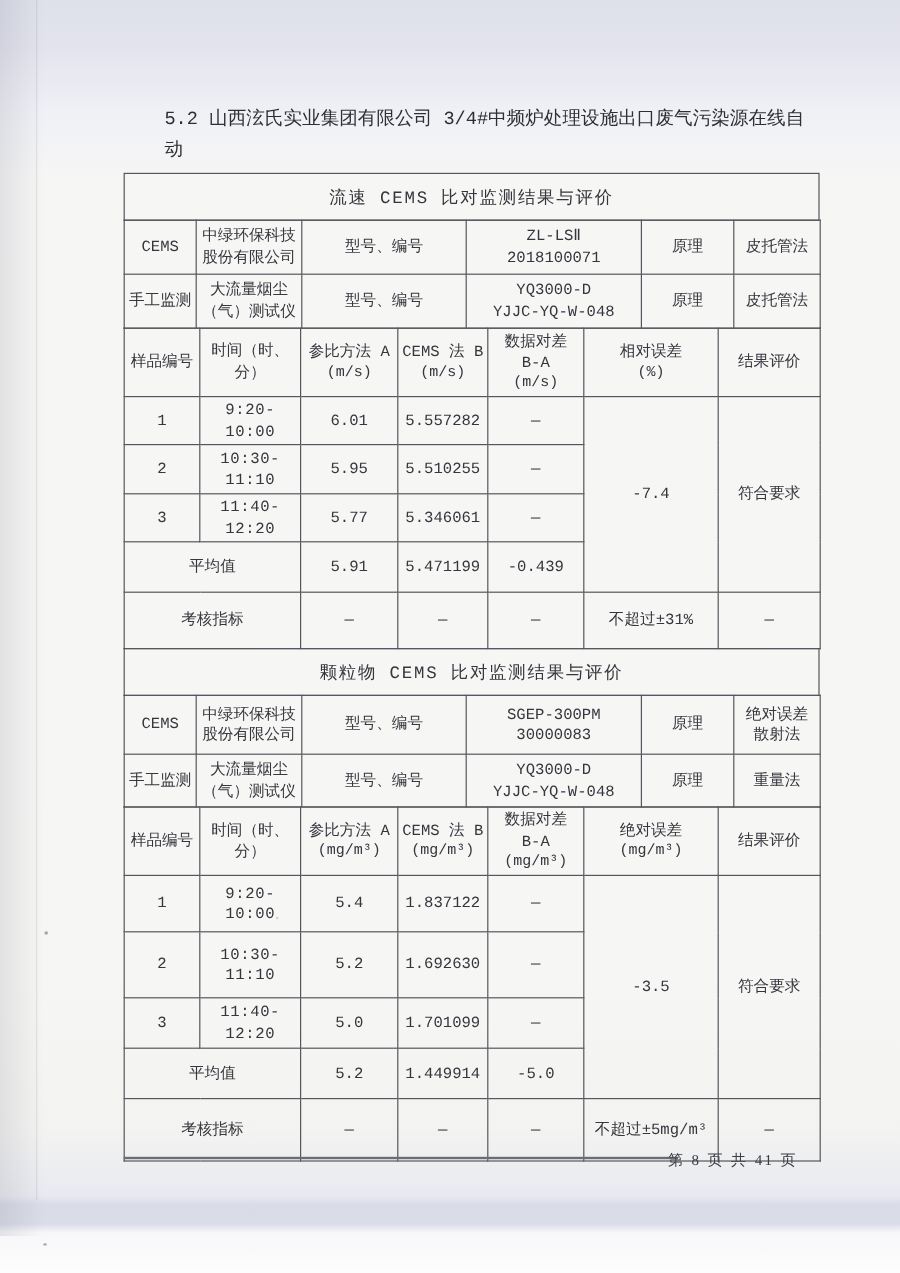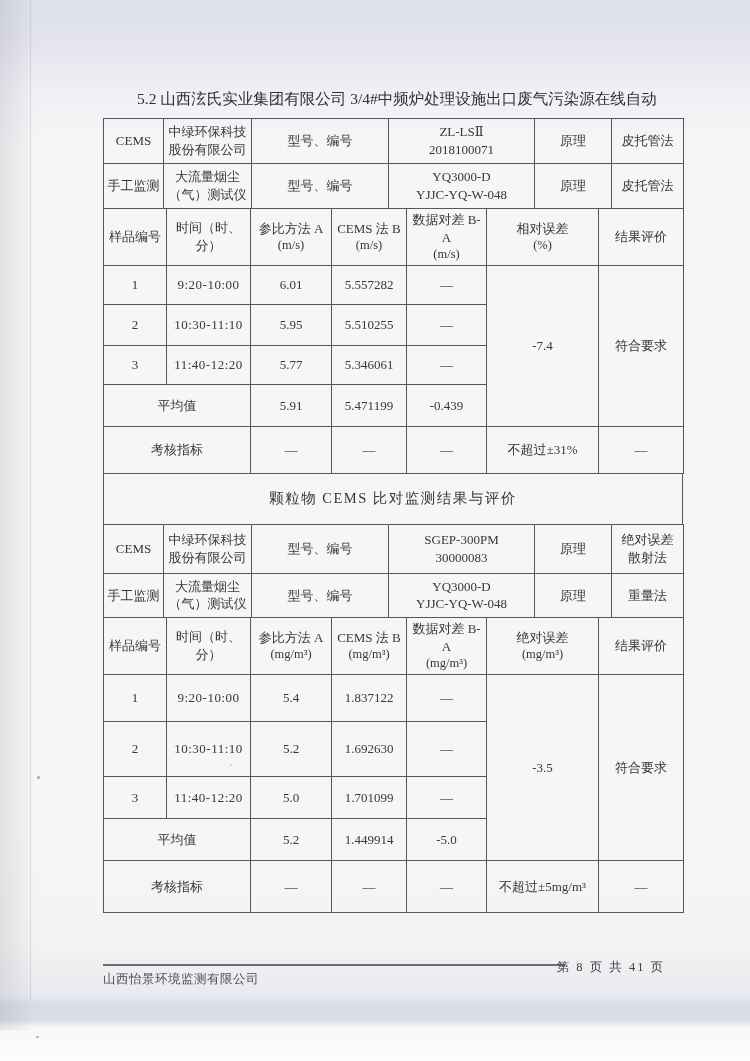--- a/index.html
+++ b/index.html
@@ -26,21 +26,21 @@
   }
   .scan-edge-line {
     position: absolute; left: 30px; top: 0; width: 1px; height: 1000px;
     background: rgba(130,132,150,0.18);
   }
   .speck { position: absolute; background: rgba(70,72,85,0.45); border-radius: 50%; }
   .speck.s1 { left: 37px; top: 776px; width: 3px; height: 3px; }
   .speck.s2 { left: 36px; top: 1036px; width: 3px; height: 2px; }
   .speck.s3 { left: 230px; top: 764px; width: 2px; height: 2px; opacity: .5; }
 
-  .content { position: absolute; left: 103px; top: 86px; width: 580px; }
+  .content { position: absolute; left: 103px; top: 86px; width: 580px; font-family: Liberation Mono, monospace; }
 
   .intro { font-size: 15.5px; line-height: 26px; color: #2e2f36; }
   .intro .l1 { padding-left: 34px; }
   .caption {
     margin-top: 5px;
     text-align: center;
     font-weight: bold;
     font-size: 14px;
     color: #2b2c32;
     letter-spacing: 0.5px;
@@ -98,20 +98,21 @@
 
   <div class="content">
 
     <div class="intro">
       <div class="l1">5.2 山西泫氏实业集团有限公司 3/4#中频炉处理设施出口废气污染源在线自动</div>
     </div>
 
 
     <div class="doc-table">
 
+      <div class="sec-title" style="height:40px">流速 CEMS 比对监测结果与评价</div>
 
       <table class="grid">
         <colgroup>
           <col style="width:60px">
             <col style="width:88px">
             <col style="width:137px">
           <col style="width:146px">
             <col style="width:77px">
             <col style="width:72px">
         </colgroup>
@@ -216,21 +217,21 @@
           <td colspan="2">考核指标</td>
           <td class="dash">—</td>
           <td class="dash">—</td>
           <td class="dash">—</td>
           <td>不超过±31%</td>
           <td class="dash">—</td>
         </tr>
       </tbody>
         </table>
 
-      <div class="sec-title" style="height:52px">颗粒物 CEMS 比对监测结果与评价</div>
+      <div class="sec-title" style="height:40px">颗粒物 CEMS 比对监测结果与评价</div>
 
       <table class="grid">
         <colgroup>
           <col style="width:60px">
             <col style="width:88px">
             <col style="width:137px">
           <col style="width:146px">
             <col style="width:77px">
             <col style="width:72px">
         </colgroup>
@@ -341,16 +342,15 @@
           <td class="dash">—</td>
         </tr>
       </tbody>
         </table>
 
     </div>
   </div>
 
   <div class="footer">
     <div class="footer-line"></div>
-    <div class="footer-company">山西怡景环境监测有限公司</div>
     <div class="footer-page">第 8 页 共 41 页</div>
   </div>
 </div>
 
 </body></html>

